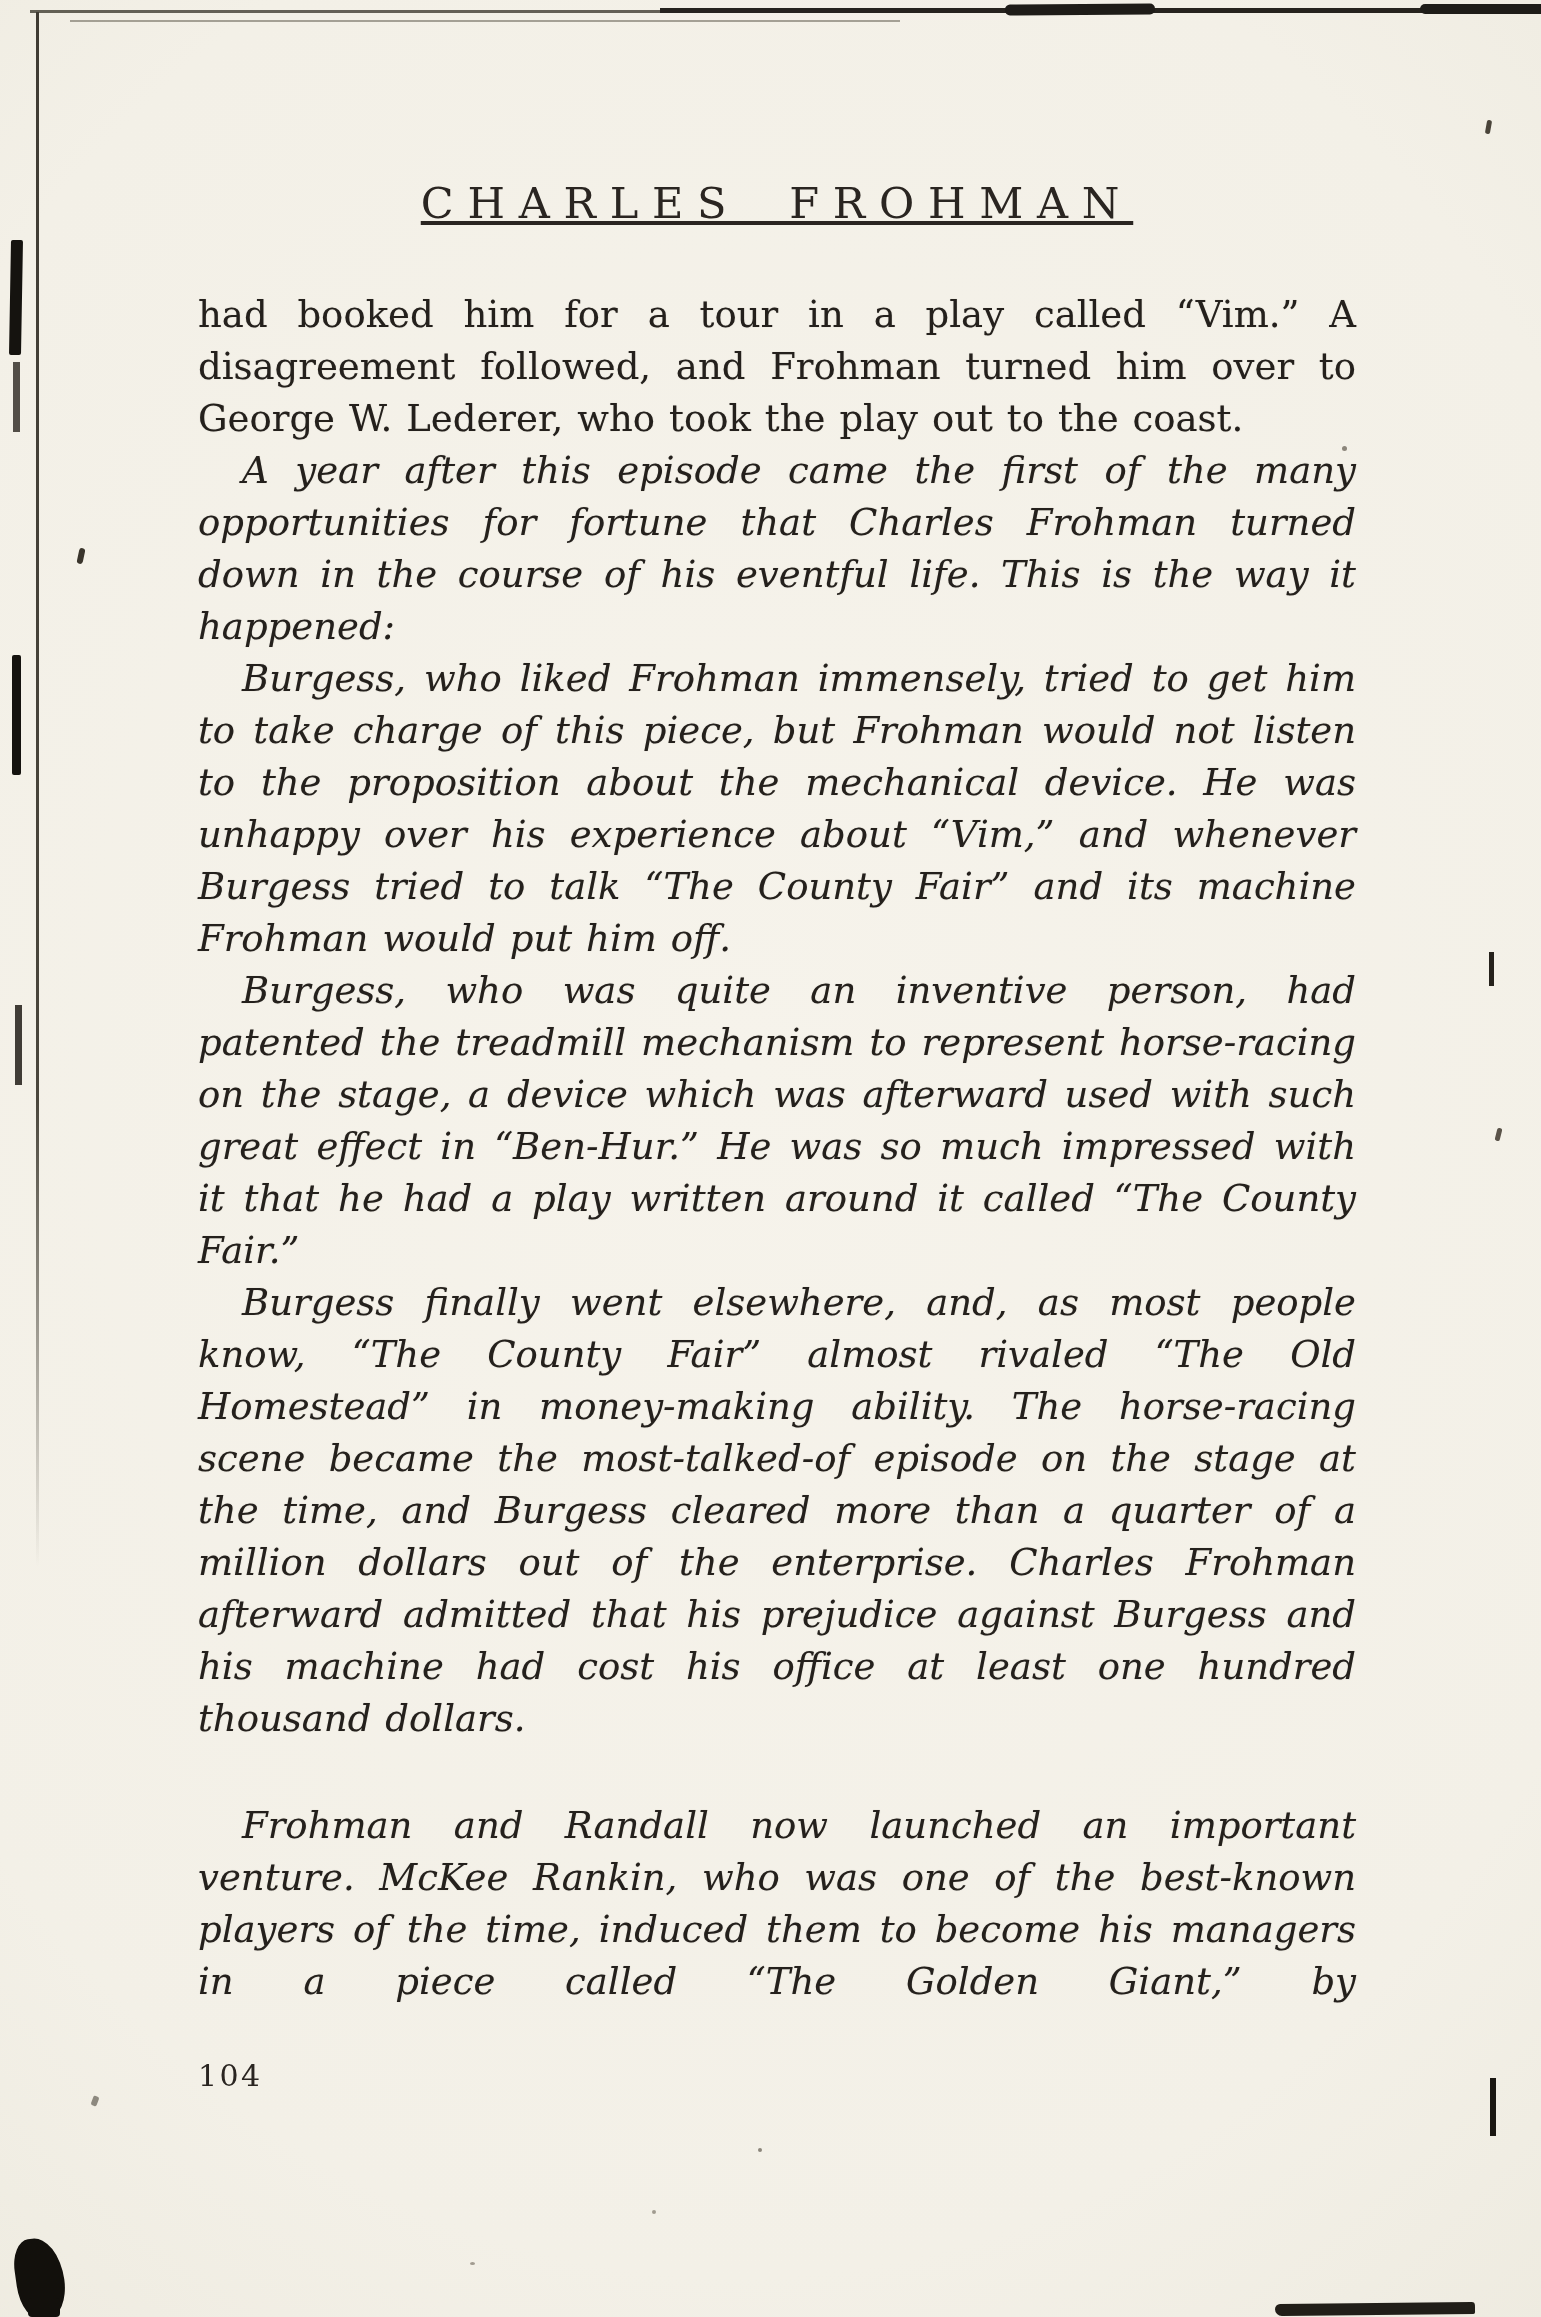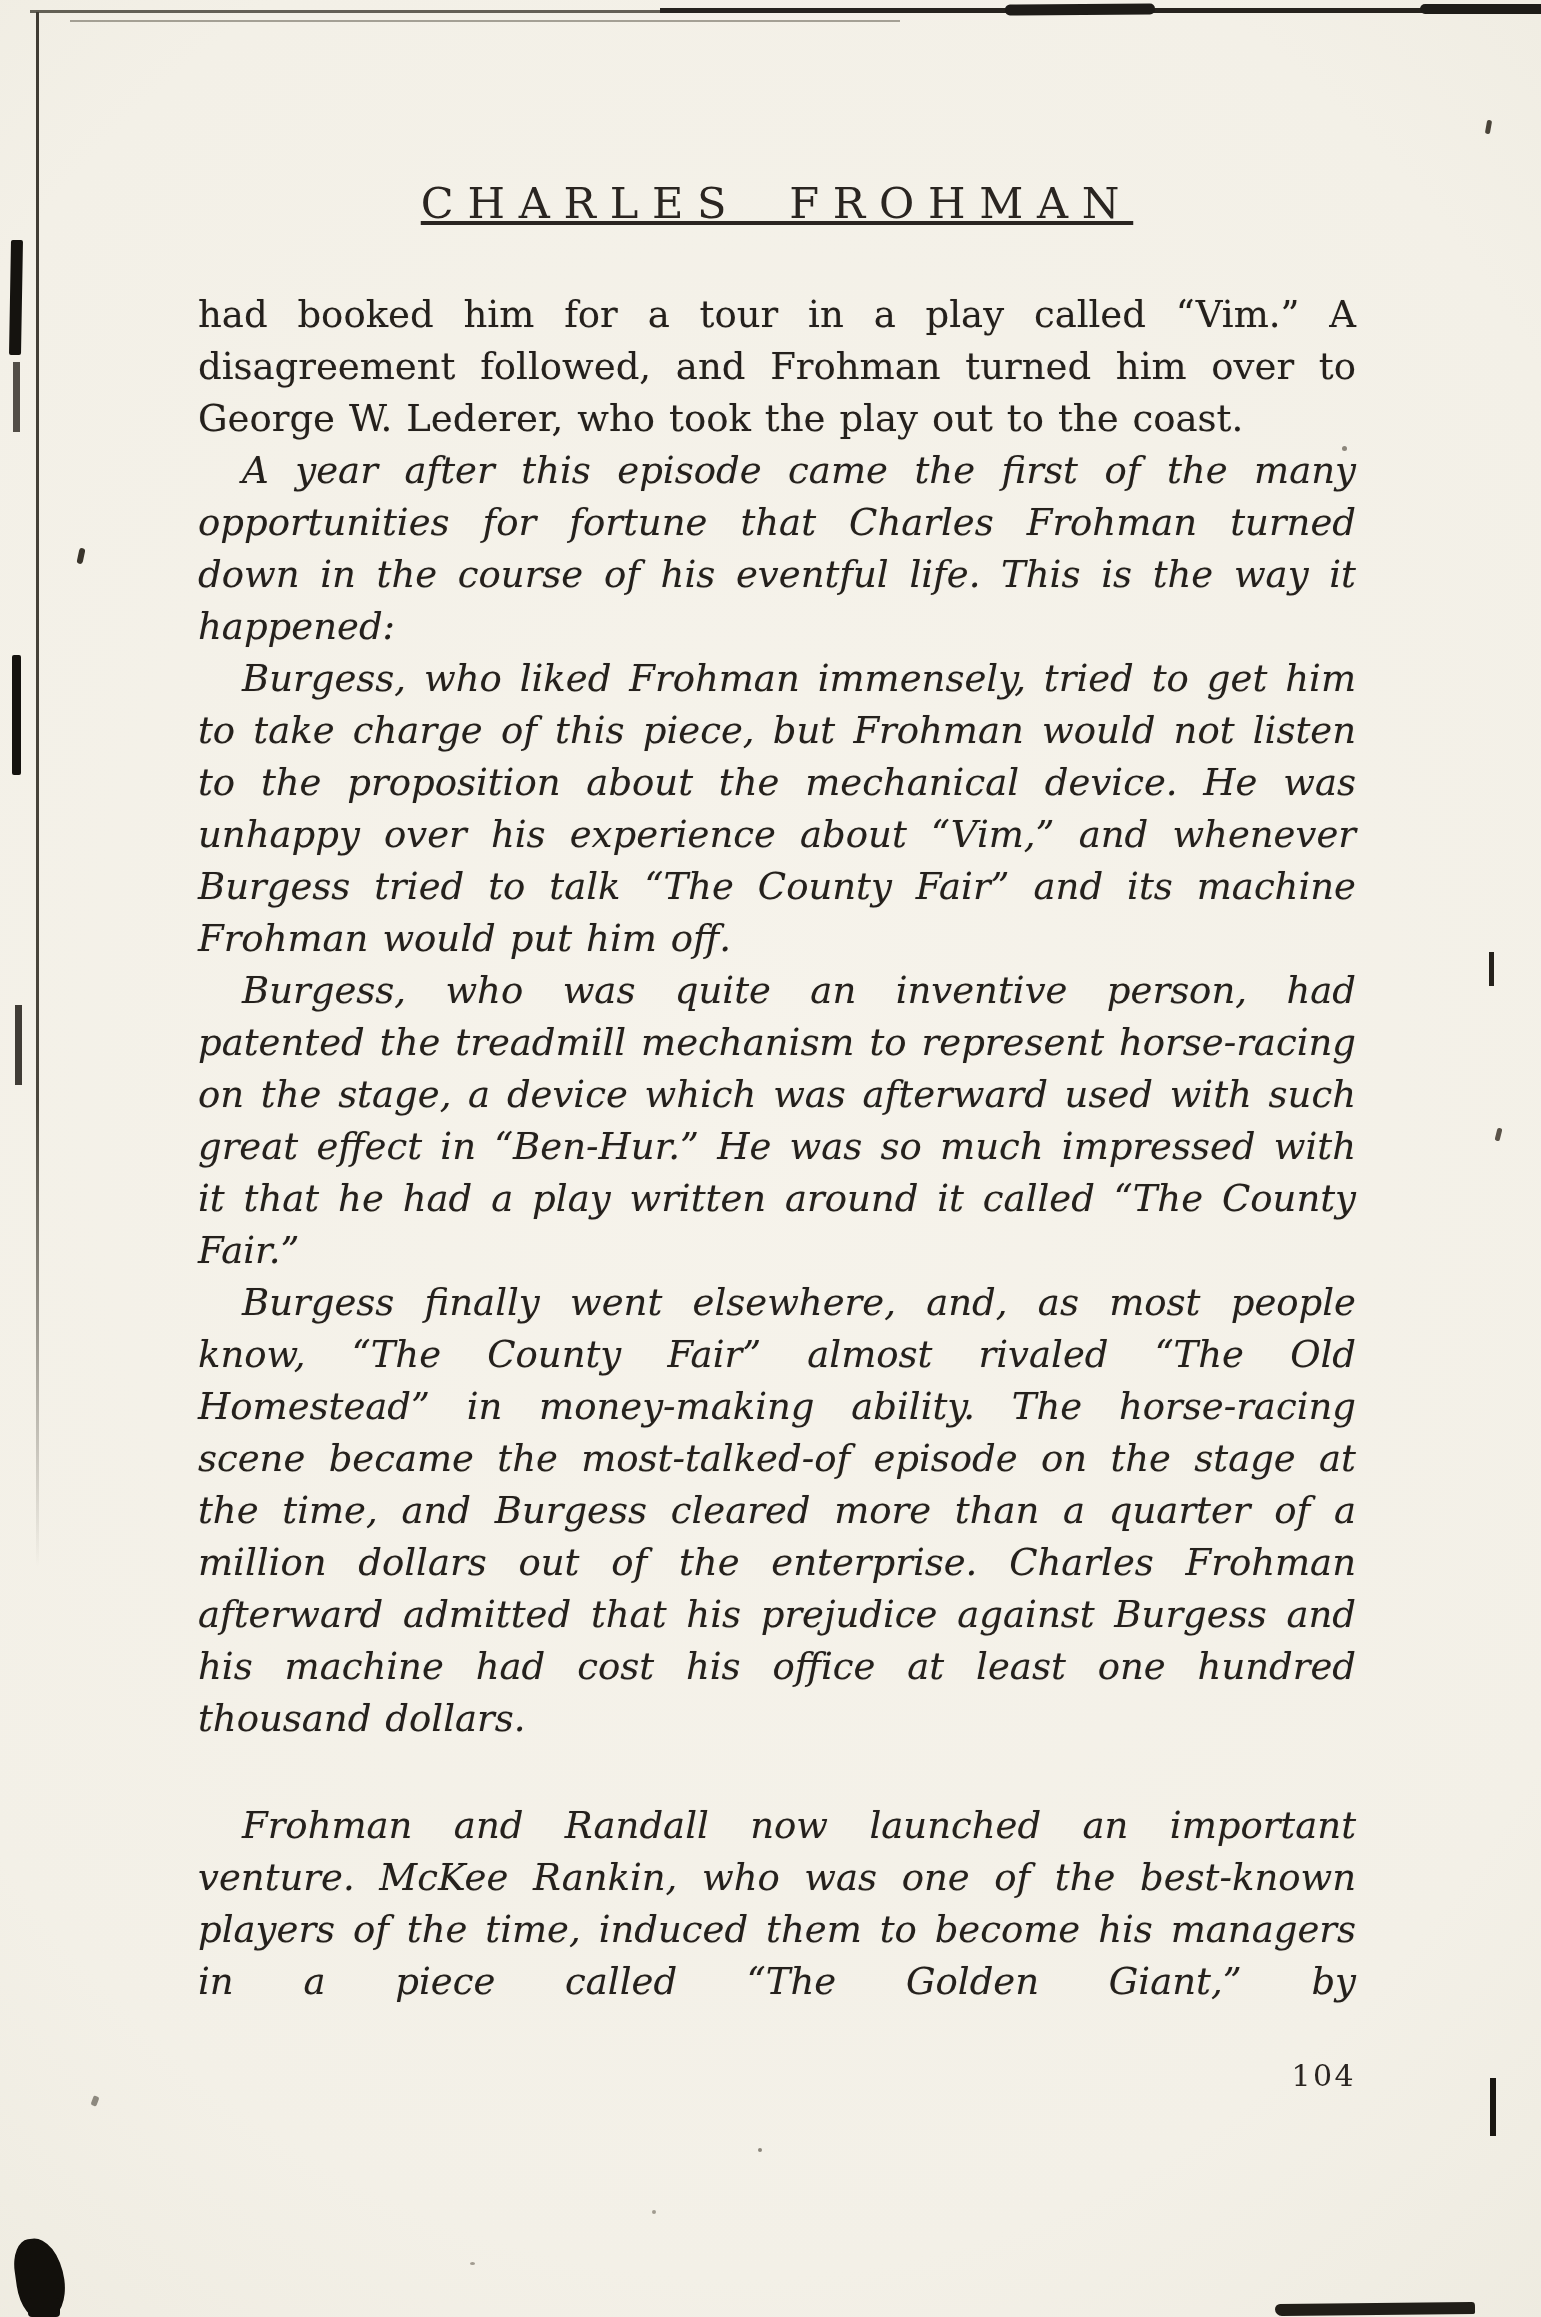--- a/index.html
+++ b/index.html
@@ -59,21 +59,21 @@
     margin-top: 55px;
   }
   .text-block p.continues {
     text-align-last: justify;
   }
   .page-number {
     position: absolute;
     left: 198px;
     top: 2058px;
     width: 1158px;
-    text-align: right;
+    text-align: left;
     font-size: 30px;
     letter-spacing: 0.08em;
     color: #2a2521;
   }
   .art {
     position: absolute;
   }
 </style>
 </head>
 <body>

